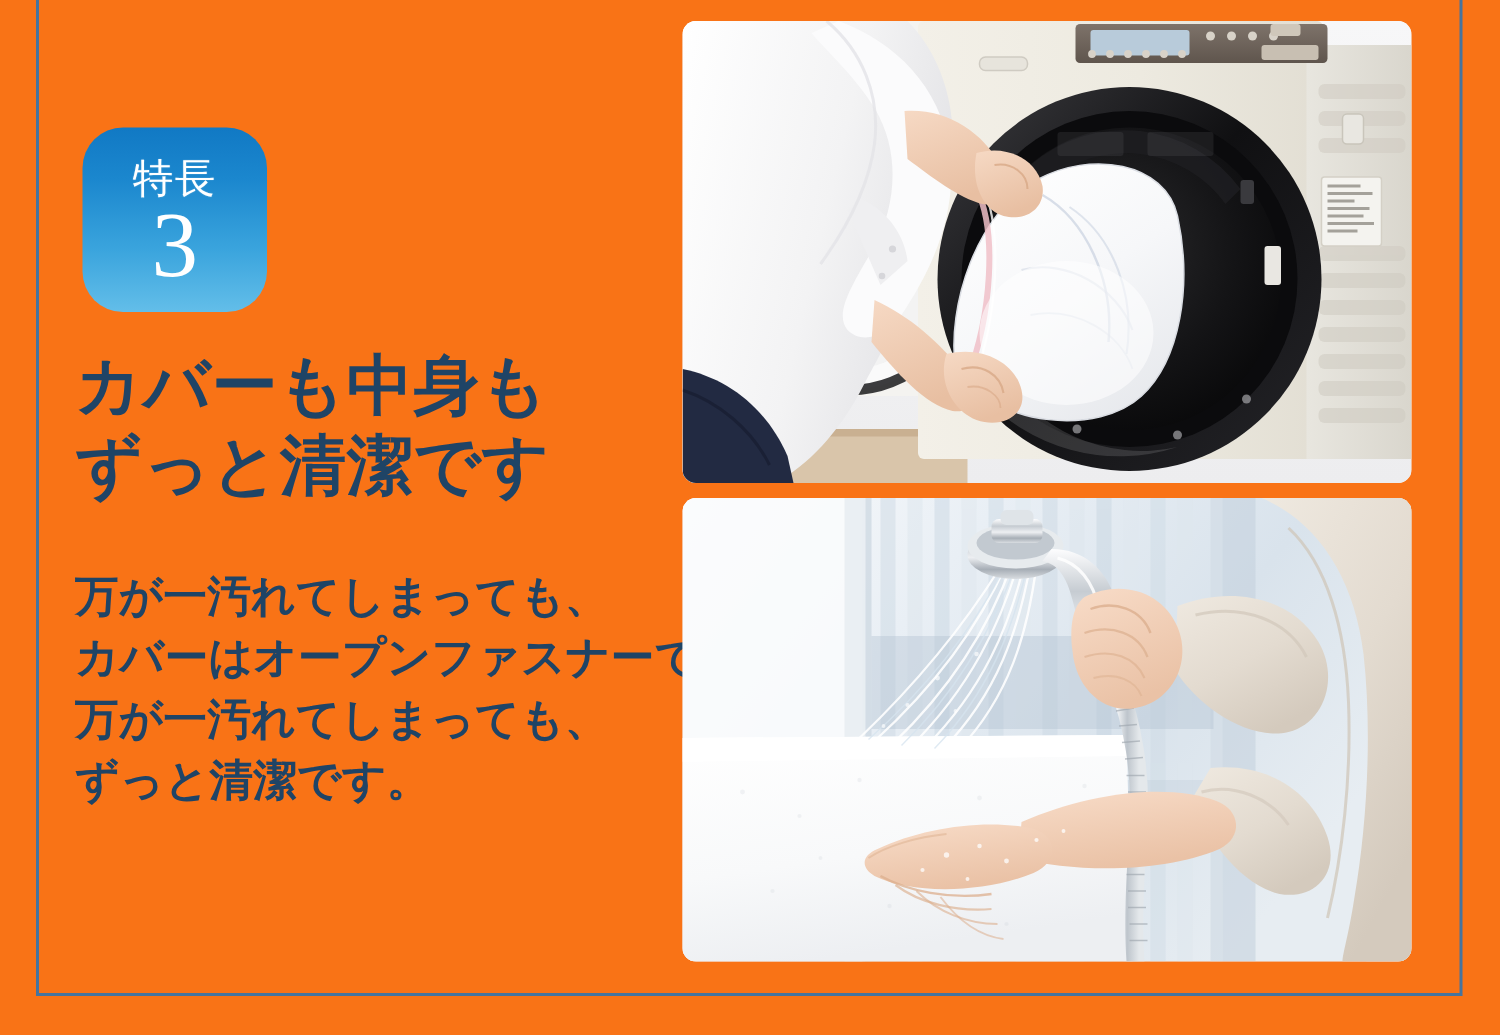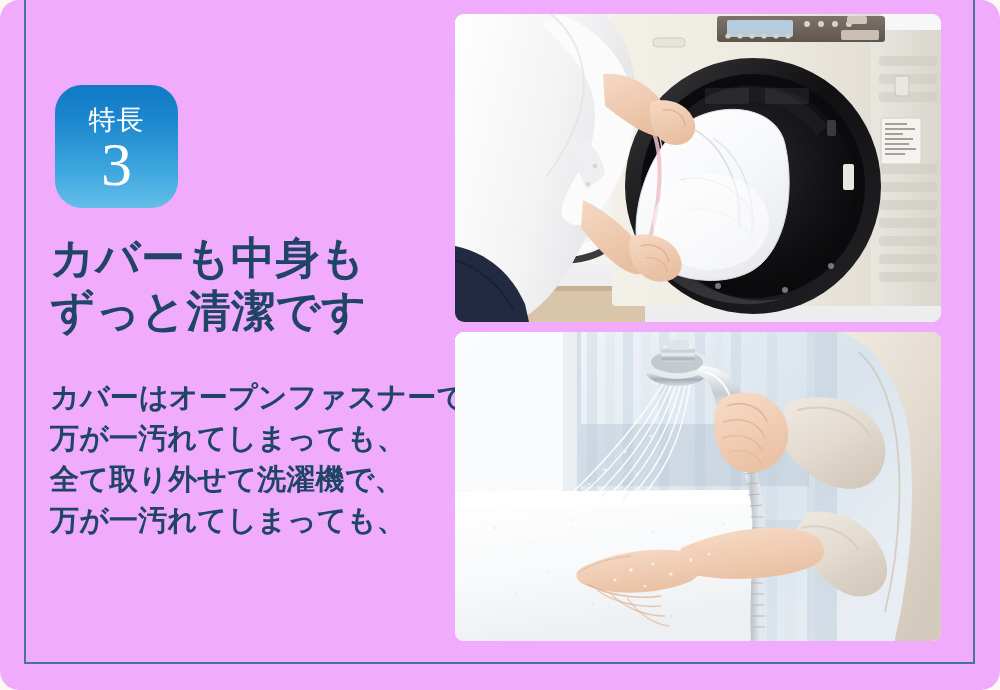--- a/index.html
+++ b/index.html
@@ -11,22 +11,21 @@
     height: 690px;
     background: #FDF8F2;
     font-family: "Liberation Serif", "DejaVu Serif", serif;
     overflow: hidden;
   }
 
   #page {
     position: relative;
     width: 1000px;
     height: 690px;
-    background: #f0abfc;
-    border-radius: 19px;
+    background: #f97316;
   }
 
   
   .frame {
     position: absolute;
     left: 24px;
     top: -30px;
     width: 951px;
     height: 694px;
     border: 2px solid #46749E;
@@ -150,24 +149,24 @@
       <span class="badge-label">特長</span>
       <span class="badge-number">3</span>
     </div>
 
     <div class="headline">
       <div>カバーも中身も</div>
       <div>ずっと清潔です</div>
     </div>
 
     <div class="body-copy">
+      <div>万が一汚れてしまっても、</div>
       <div>カバーはオープンファスナーで</div>
       <div>万が一汚れてしまっても、</div>
-      <div>全て取り外せて洗濯機で、</div>
-      <div>万が一汚れてしまっても、</div>
+      <div>ずっと清潔です。</div>
     </div>
 
   </div>
 
   <div class="photo" id="photo-washer">
     <svg viewBox="0 0 486 308" preserveAspectRatio="xMidYMid slice">
       <defs>
         <linearGradient id="wallG" x1="0" y1="0" x2="0" y2="1">
           <stop offset="0" stop-color="#F7F7F8"></stop>
           <stop offset="1" stop-color="#EDEDEF"></stop>

